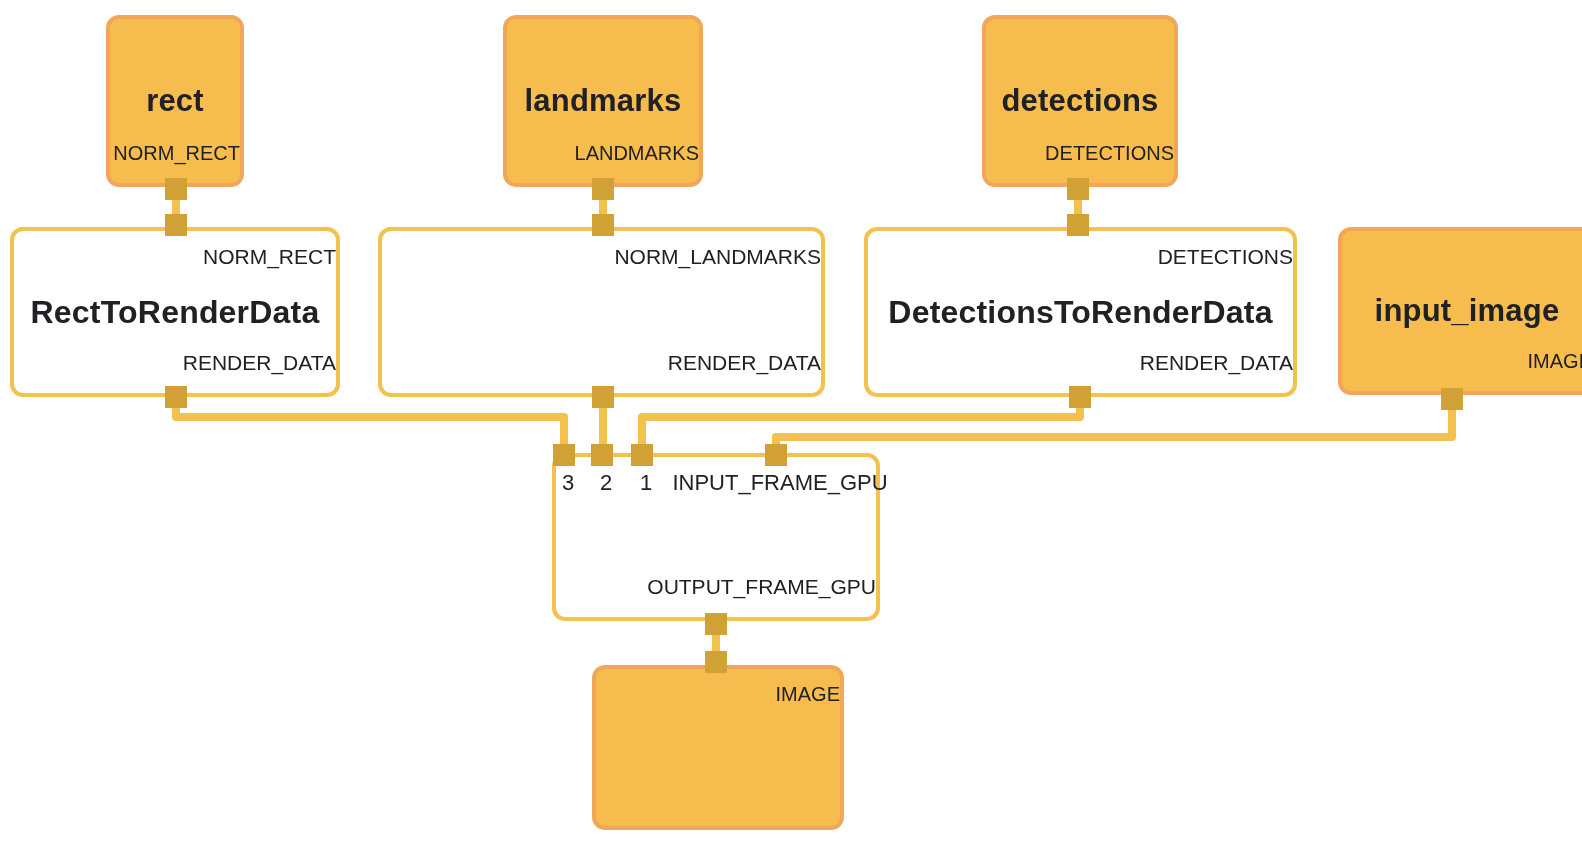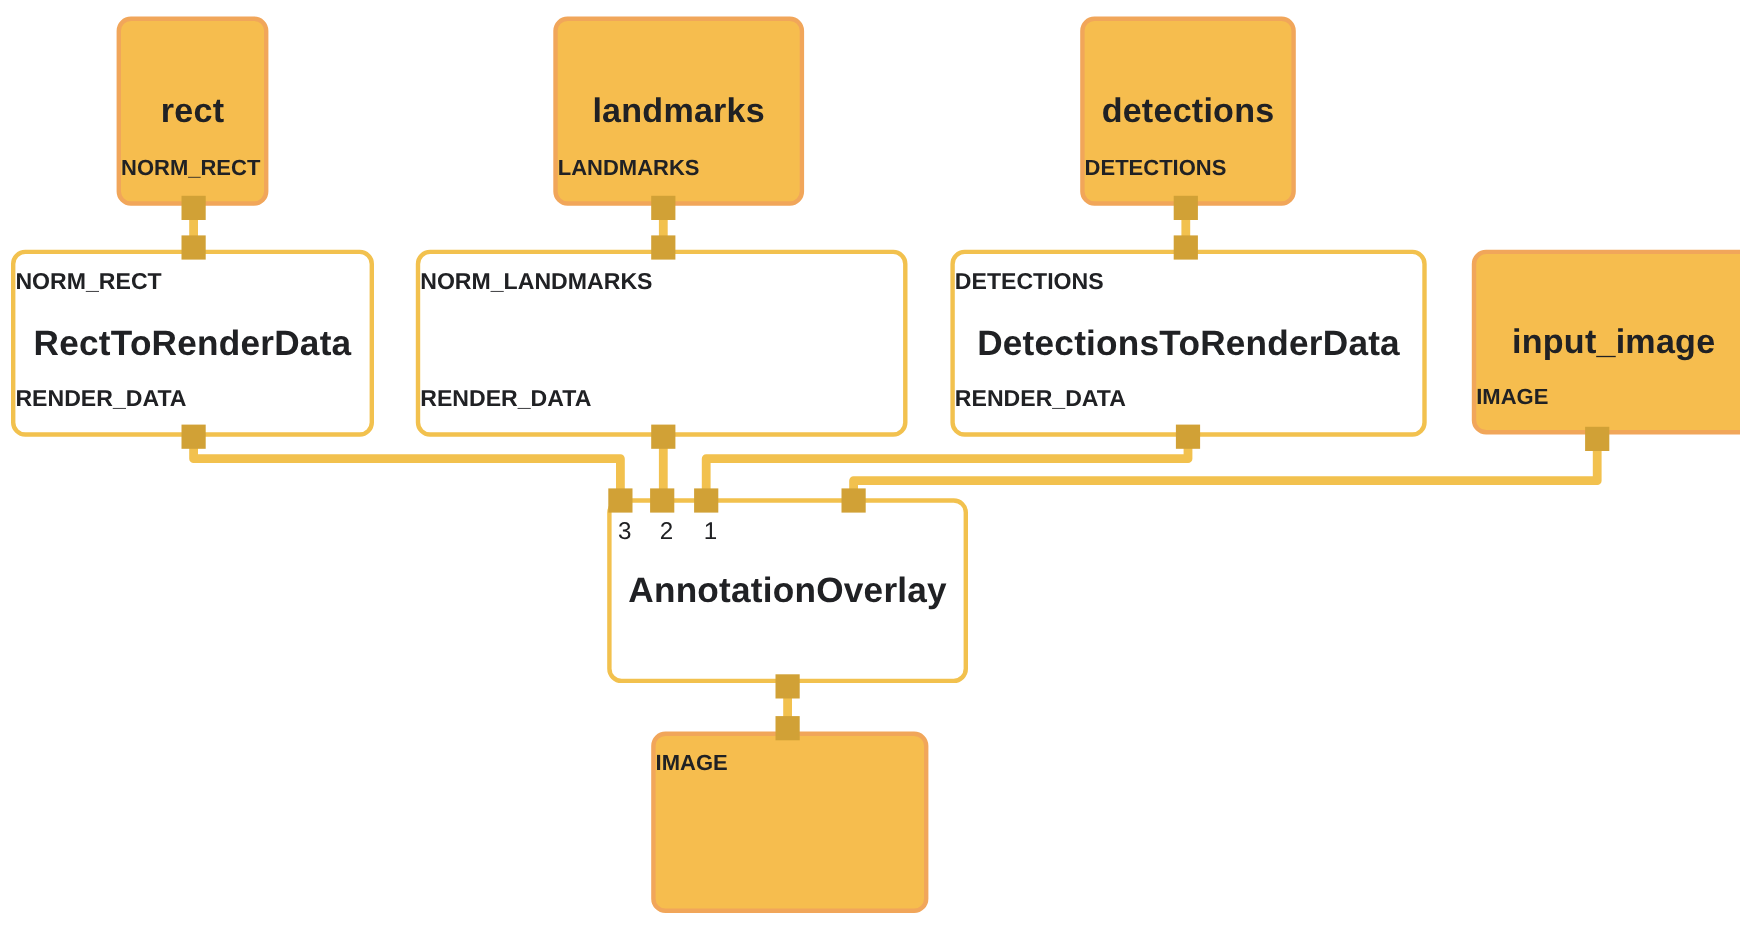--- a/index.html
+++ b/index.html
@@ -33,24 +33,23 @@
     text-align: center;
     font-weight: bold;
     font-size: 32px;
     letter-spacing: 0.2px;
     white-space: nowrap;
   }
   .node.stream .title { font-size: 31px; }
   .sub {
     position: absolute;
     left: 0; right: 0;
-    text-align: left;
+    text-align: right;
     font-size: 21px;
     white-space: nowrap;
-    font-weight: bold;
   }
   .sub.at-top { top: 14px; }
   .sub.at-bottom { bottom: 18px; }
   .node.stream .sub { font-size: 20px; }
   .port-label {
     position: absolute;
     top: 13px;
     transform: translateX(-50%);
     font-size: 22px;
     white-space: nowrap;
@@ -64,21 +63,21 @@
 </head>
 <body>
 
 <div class="canvas">
 
   <div class="node stream" style="left:106px; top:15px; width:138px; height:172px;">
     <div class="title">rect</div>
     <div class="sub at-bottom">NORM_RECT</div>
   </div>
 
-  <div class="node stream" style="left:503px; top:15px; width:228px; height:172px;">
+  <div class="node stream" style="left:503px; top:15px; width:200px; height:172px;">
     <div class="title">landmarks</div>
     <div class="sub at-bottom">LANDMARKS</div>
   </div>
 
   <div class="node stream" style="left:982px; top:15px; width:196px; height:172px;">
     <div class="title">detections</div>
     <div class="sub at-bottom">DETECTIONS</div>
   </div>
 
   <div class="node stream" style="left:1338px; top:227px; width:258px; height:168px;">
@@ -104,21 +103,22 @@
   <div class="node calc" style="left:864px; top:227px; width:433px; height:170px;">
     <div class="sub at-top">DETECTIONS</div>
     <div class="title">DetectionsToRenderData</div>
     <div class="sub at-bottom">RENDER_DATA</div>
   </div>
 
   <div class="node calc" style="left:552px; top:453px; width:328px; height:168px;">
     <span class="port-label" style="left:12px;">3</span>
     <span class="port-label" style="left:50px;">2</span>
     <span class="port-label" style="left:90px;">1</span>
-    <div class="title">AnnotationOverlay</div>
+    <span class="port-label" style="left:224px;">INPUT_FRAME_GPU</span>
+    <div class="sub at-bottom">OUTPUT_FRAME_GPU</div>
   </div>
 
   <svg class="wires" width="1582" height="858" viewBox="0 0 1582 858">
     <g stroke="#F2C14E" stroke-width="8" fill="none" stroke-linejoin="round">
       <path d="M176,187 L176,227"></path>
       <path d="M603,187 L603,227"></path>
       <path d="M1078,187 L1078,227"></path>
       <path d="M176,396 L176,417 L564,417 L564,452"></path>
       <path d="M603,396 L603,452"></path>
       <path d="M1080,396 L1080,417 L642,417 L642,452"></path>

